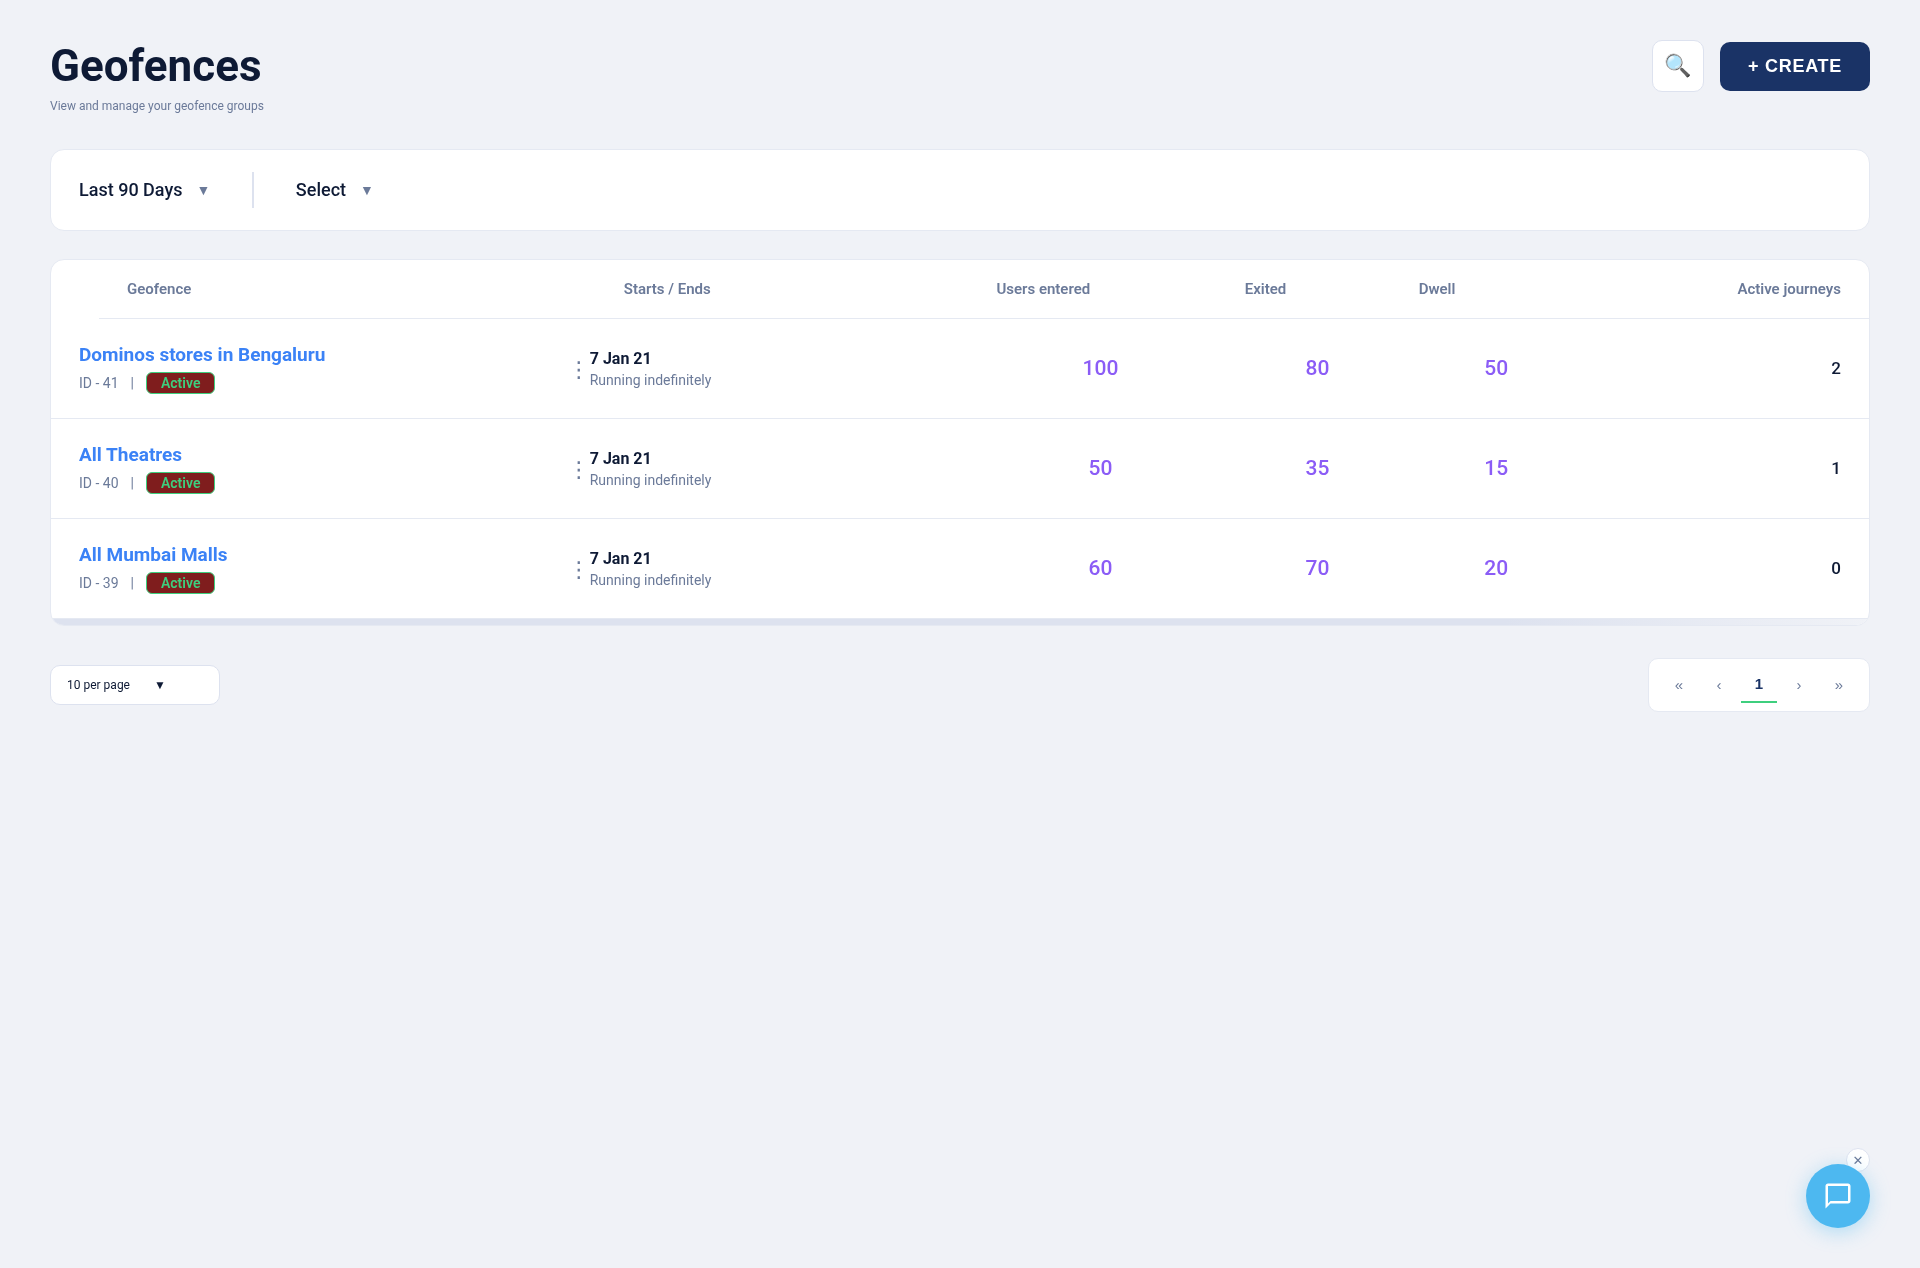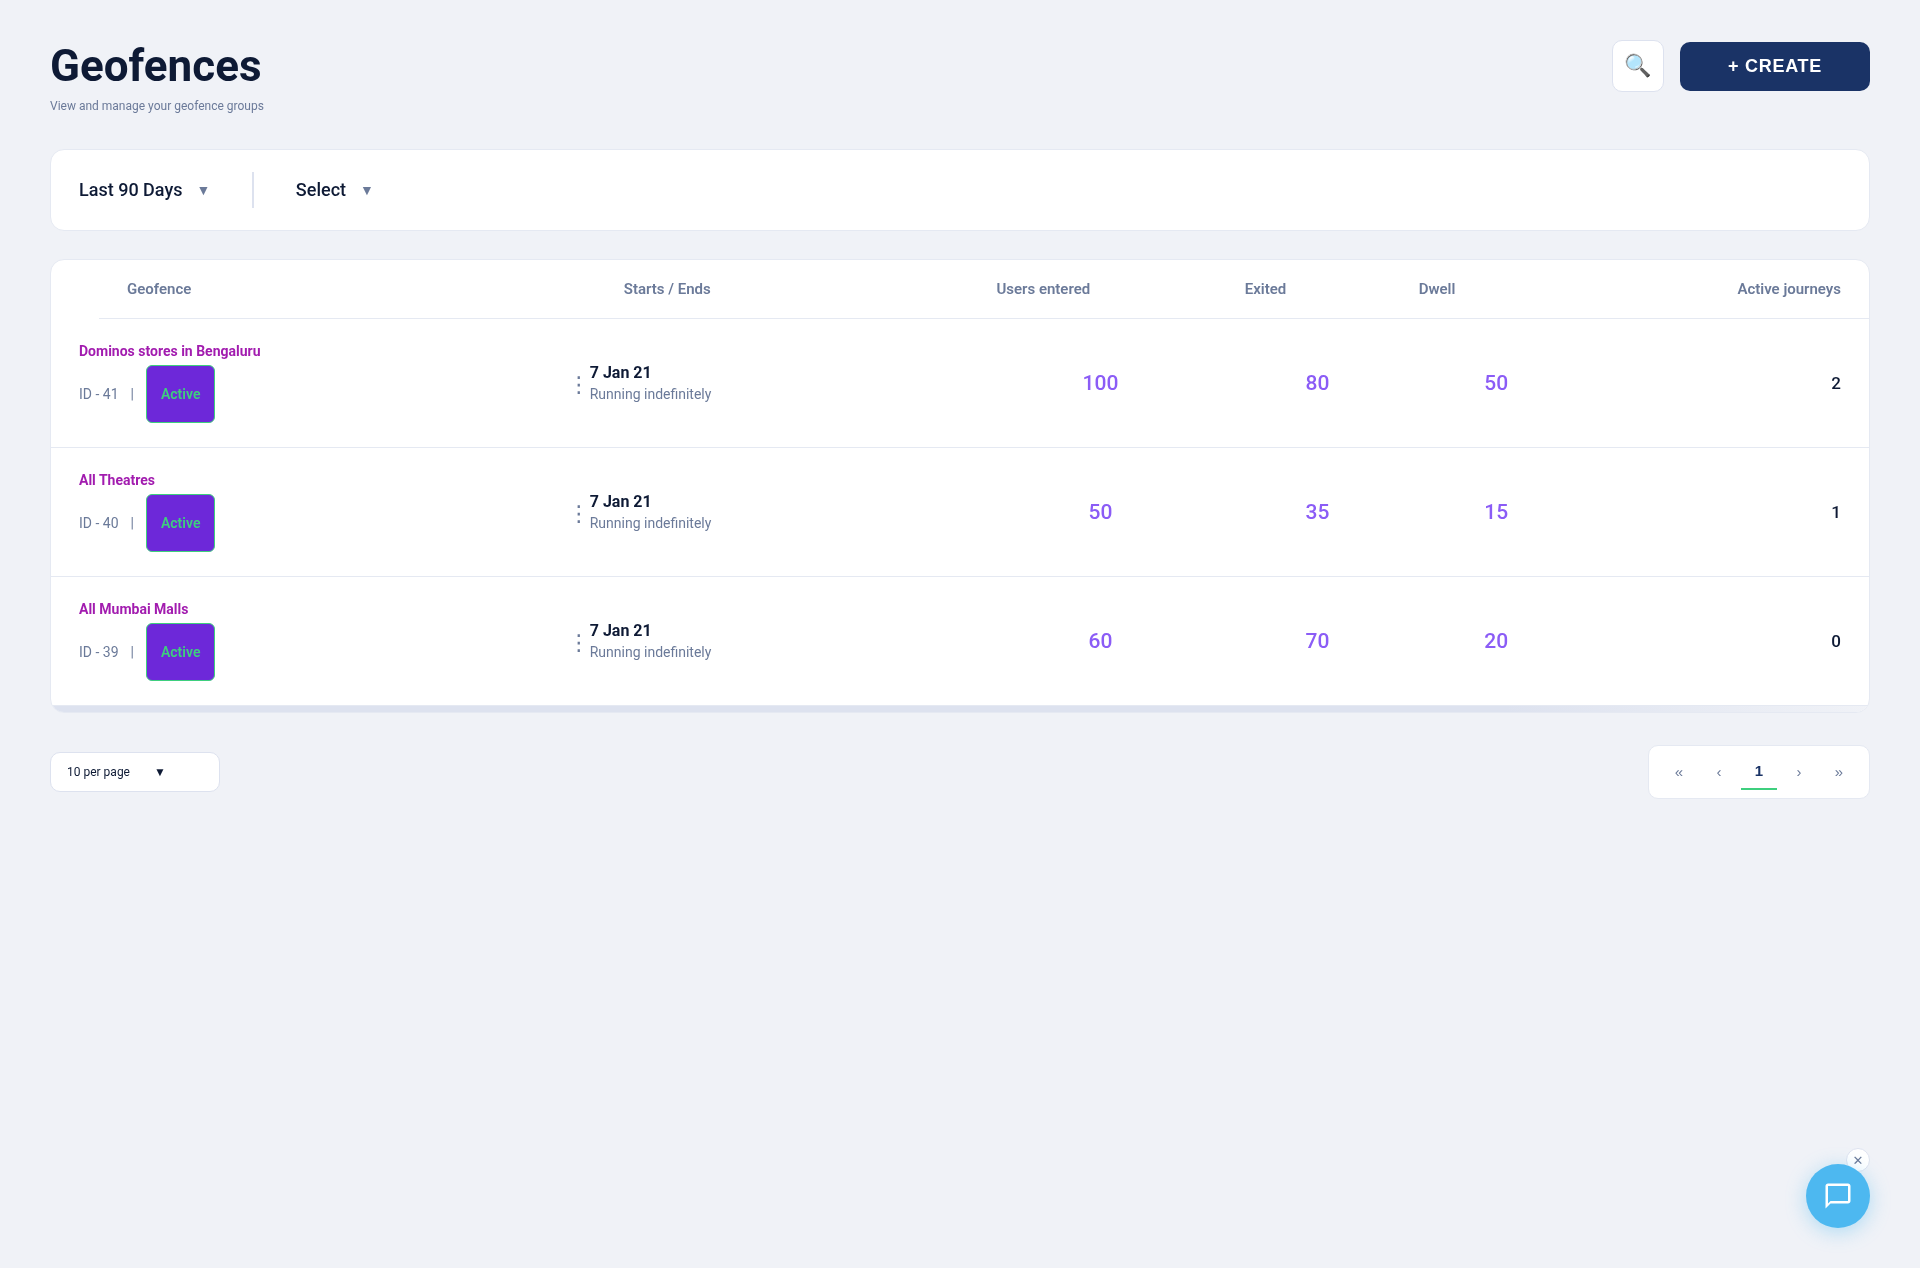--- a/index.html
+++ b/index.html
@@ -45,21 +45,21 @@
       justify-content: center;
       cursor: pointer;
       font-size: 22px;
       color: #6b7a99;
     }
     .create-btn {
       background: #1a3366;
       color: #fff;
       border: none;
       border-radius: 10px;
-      padding: 14px 48px;
+      padding: 14px 28px;
       font-size: 18px;
       font-weight: 700;
       cursor: pointer;
       letter-spacing: 0.04em;
     }
 
     
     .filters-bar {
       background: #fff;
       border-radius: 14px;
@@ -116,40 +116,40 @@
       display: grid;
       grid-template-columns: 2fr 1.5fr 1fr 0.7fr 0.7fr 1fr;
       padding: 24px 28px;
       border-bottom: 1px solid #e5e9f2;
       align-items: center;
     }
     .table-row:last-child {
       border-bottom: none;
     }
     .geo-name {
-      font-size: 14px;
+      font-size: 19px;
       font-weight: 700;
-      color: #a21caf;
+      color: #3b82f6;
       margin-bottom: 6px;
     }
     .geo-meta {
       display: flex;
       align-items: center;
       gap: 12px;
       font-size: 14px;
       color: #6b7a99;
     }
     .status-badge {
       border: 1.5px solid #3ecf7e;
       border-radius: 6px;
-      padding: 20px 14px;
+      padding: 2px 14px;
       font-size: 14px;
       font-weight: 600;
       color: #3ecf7e;
-      background: #6d28d9;
+      background: #7f1d1d;
     }
     .more-btn {
       background: none;
       border: none;
       cursor: pointer;
       font-size: 22px;
       color: #6b7a99;
       line-height: 1;
       display: flex;
       align-items: flex-start;

